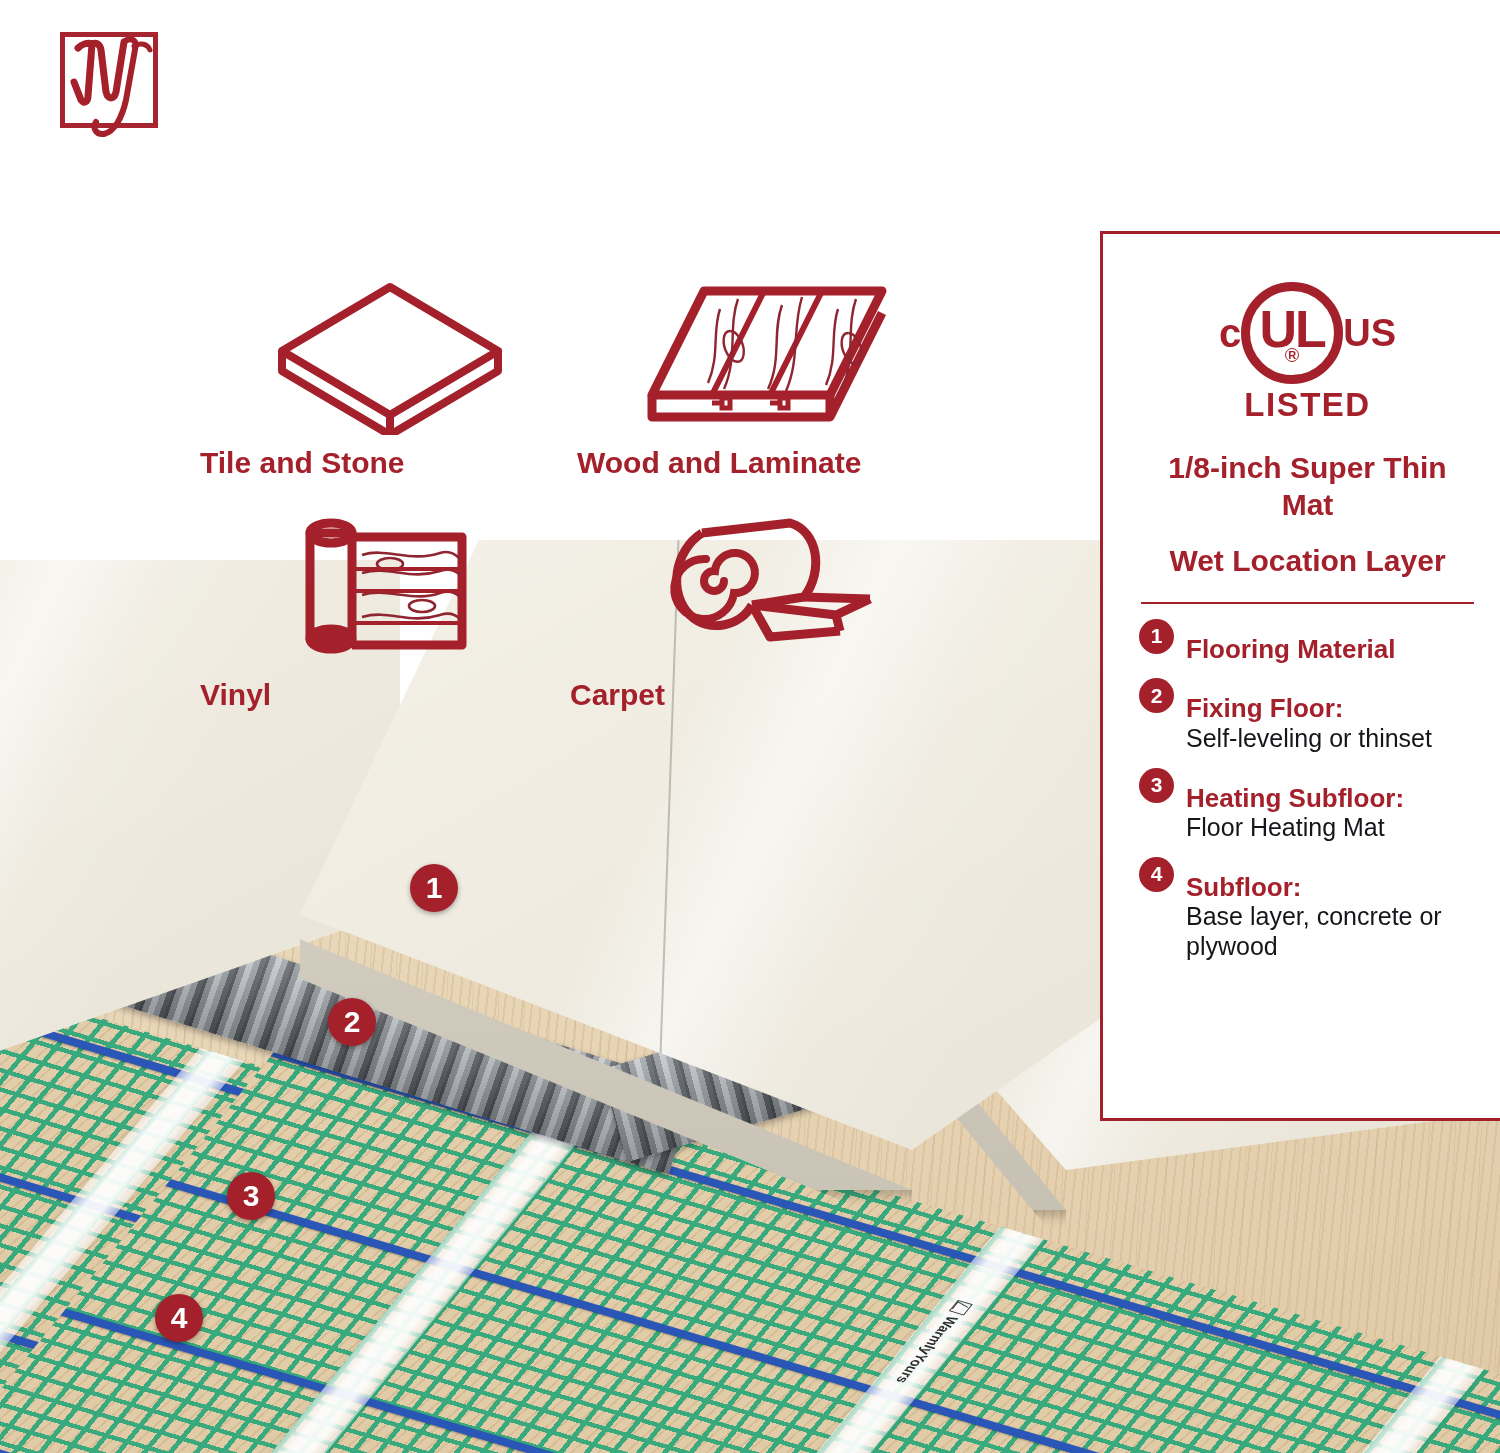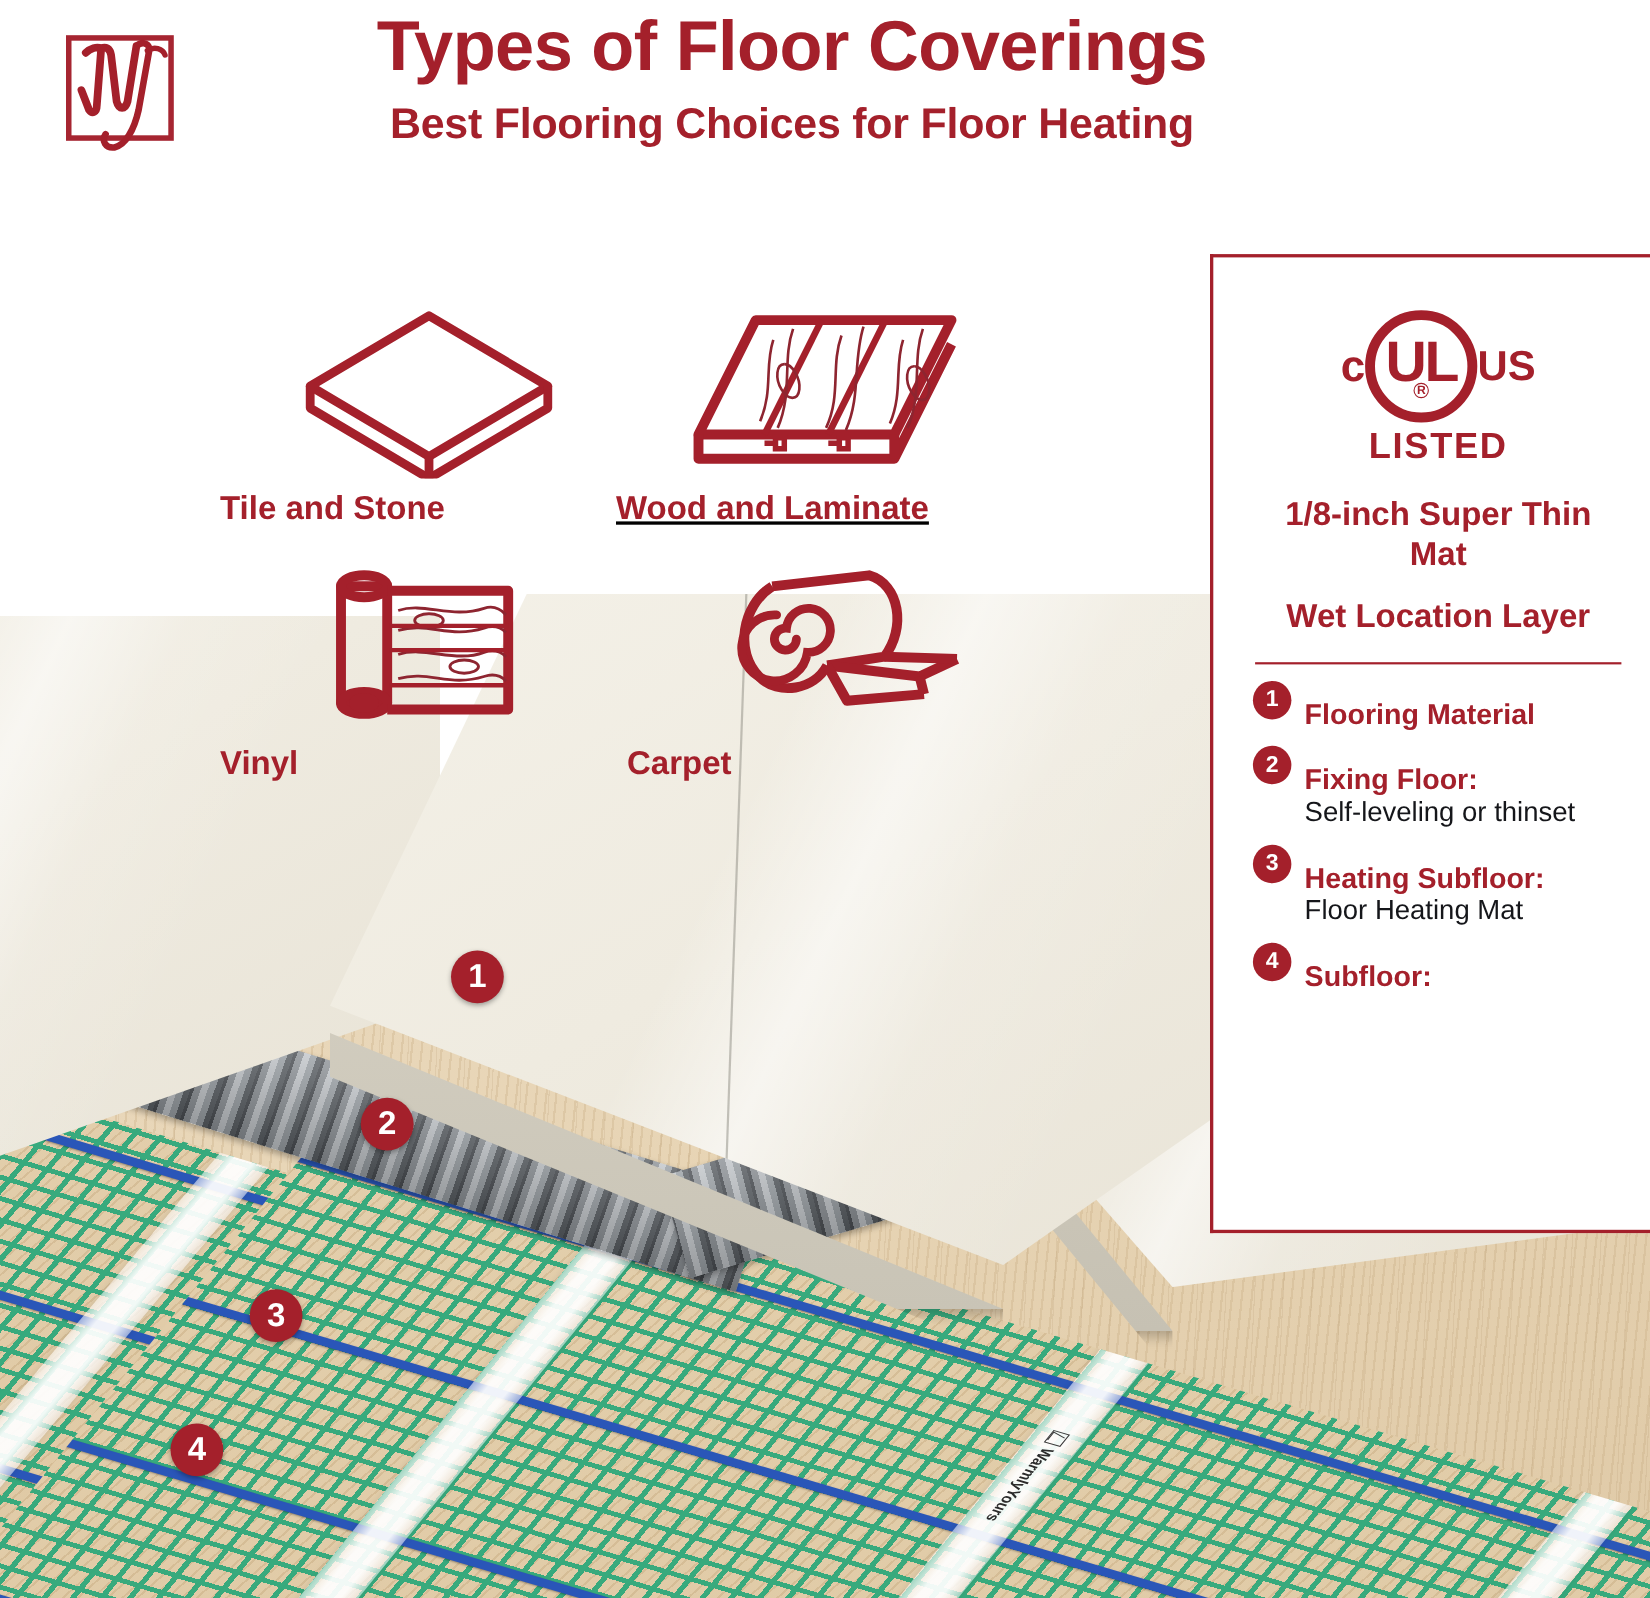--- a/index.html
+++ b/index.html
@@ -237,21 +237,21 @@
 
   
   .icons { position:absolute; left: 200px; top: 250px; width: 820px; height: 510px; z-index: 45; }
   .icon-cell { position:absolute; text-align:left; }
   .icon-art { display:flex; align-items:center; justify-content:center; height: 170px; }
   .icon-label {
     color:#A4202B; font-weight:700; font-size: 30px; margin-top: 6px;
     font-family:"Liberation Sans", sans-serif; white-space: nowrap;
   }
   #cellTile   { left: 0px;   top: 20px;  width: 380px; }
-  #cellWood   { left: 360px; top: 20px;  width: 380px; text-decoration: underline; }
+  #cellWood   { left: 377px; top: 20px;  width: 380px; }
   #cellVinyl  { left: 0px;   top: 252px; width: 380px; }
   #cellCarpet { left: 370px; top: 252px; width: 380px; }
 </style>
 </head>
 <body>
 
 <div id="stage">
 
   <div class="scene">
 
@@ -457,39 +457,36 @@
         <div class="legend-text">
           <div class="legend-title">Heating Subfloor:</div>
           <div class="legend-desc">Floor Heating Mat</div>
         </div>
       </div>
 
       <div class="legend-item">
         <div class="legend-num">4</div>
         <div class="legend-text">
           <div class="legend-title">Subfloor:</div>
+          <div class="legend-desc">Base layer, concrete or plywood</div>
         </div>
       </div>
 
     </div>
   </div>
 
   <div class="header">
 
     <div class="logo-mark">
       <div class="logo-box"></div>
       <svg class="logo-script" viewBox="0 0 122 118">
         <g fill="none" stroke="#A4202B" stroke-linecap="round" stroke-linejoin="round">
           <path d="M30 26 C34 22 40 20 44 22 L40 74 C40 80 36 82 33 78 L26 60" stroke-width="7"></path>
           <path d="M44 22 C48 20 52 22 53 28 L58 70 C60 78 66 78 68 70 L76 20" stroke-width="7"></path>
           <path d="M76 20 C80 16 86 16 88 22 L78 78 C74 96 66 110 56 112 C48 113 44 106 48 100" stroke-width="6"></path>
           <path d="M86 24 C92 20 100 22 102 28" stroke-width="5"></path>
         </g>
       </svg>
     </div>
 
-    <div class="title-wrap">
-      <div class="main-title">Types of Floor Coverings</div>
-      <div class="sub-title">Best Flooring Choices for Floor Heating</div>
-    </div>
   </div>
 
 </div>
 
 </body></html>

